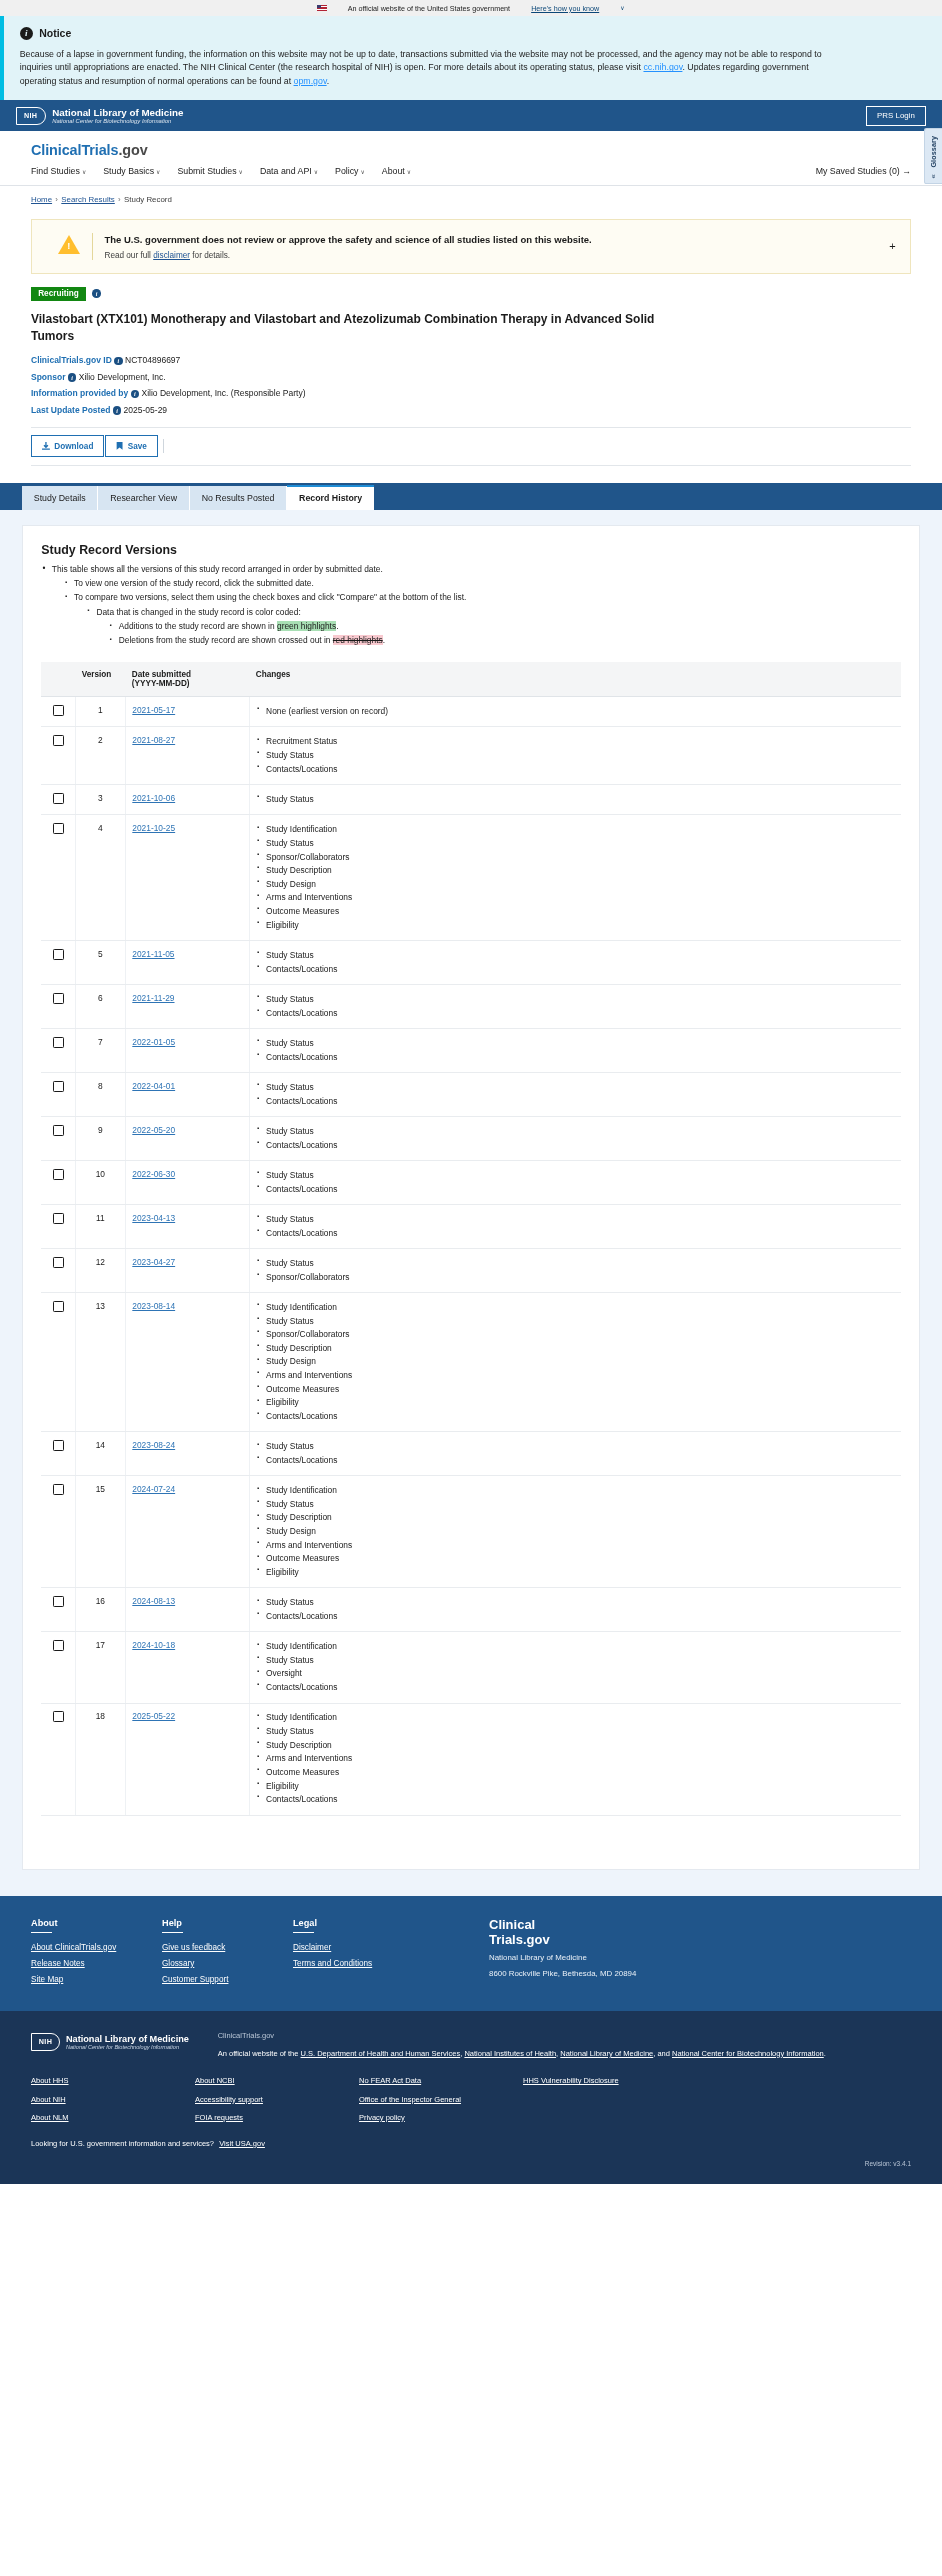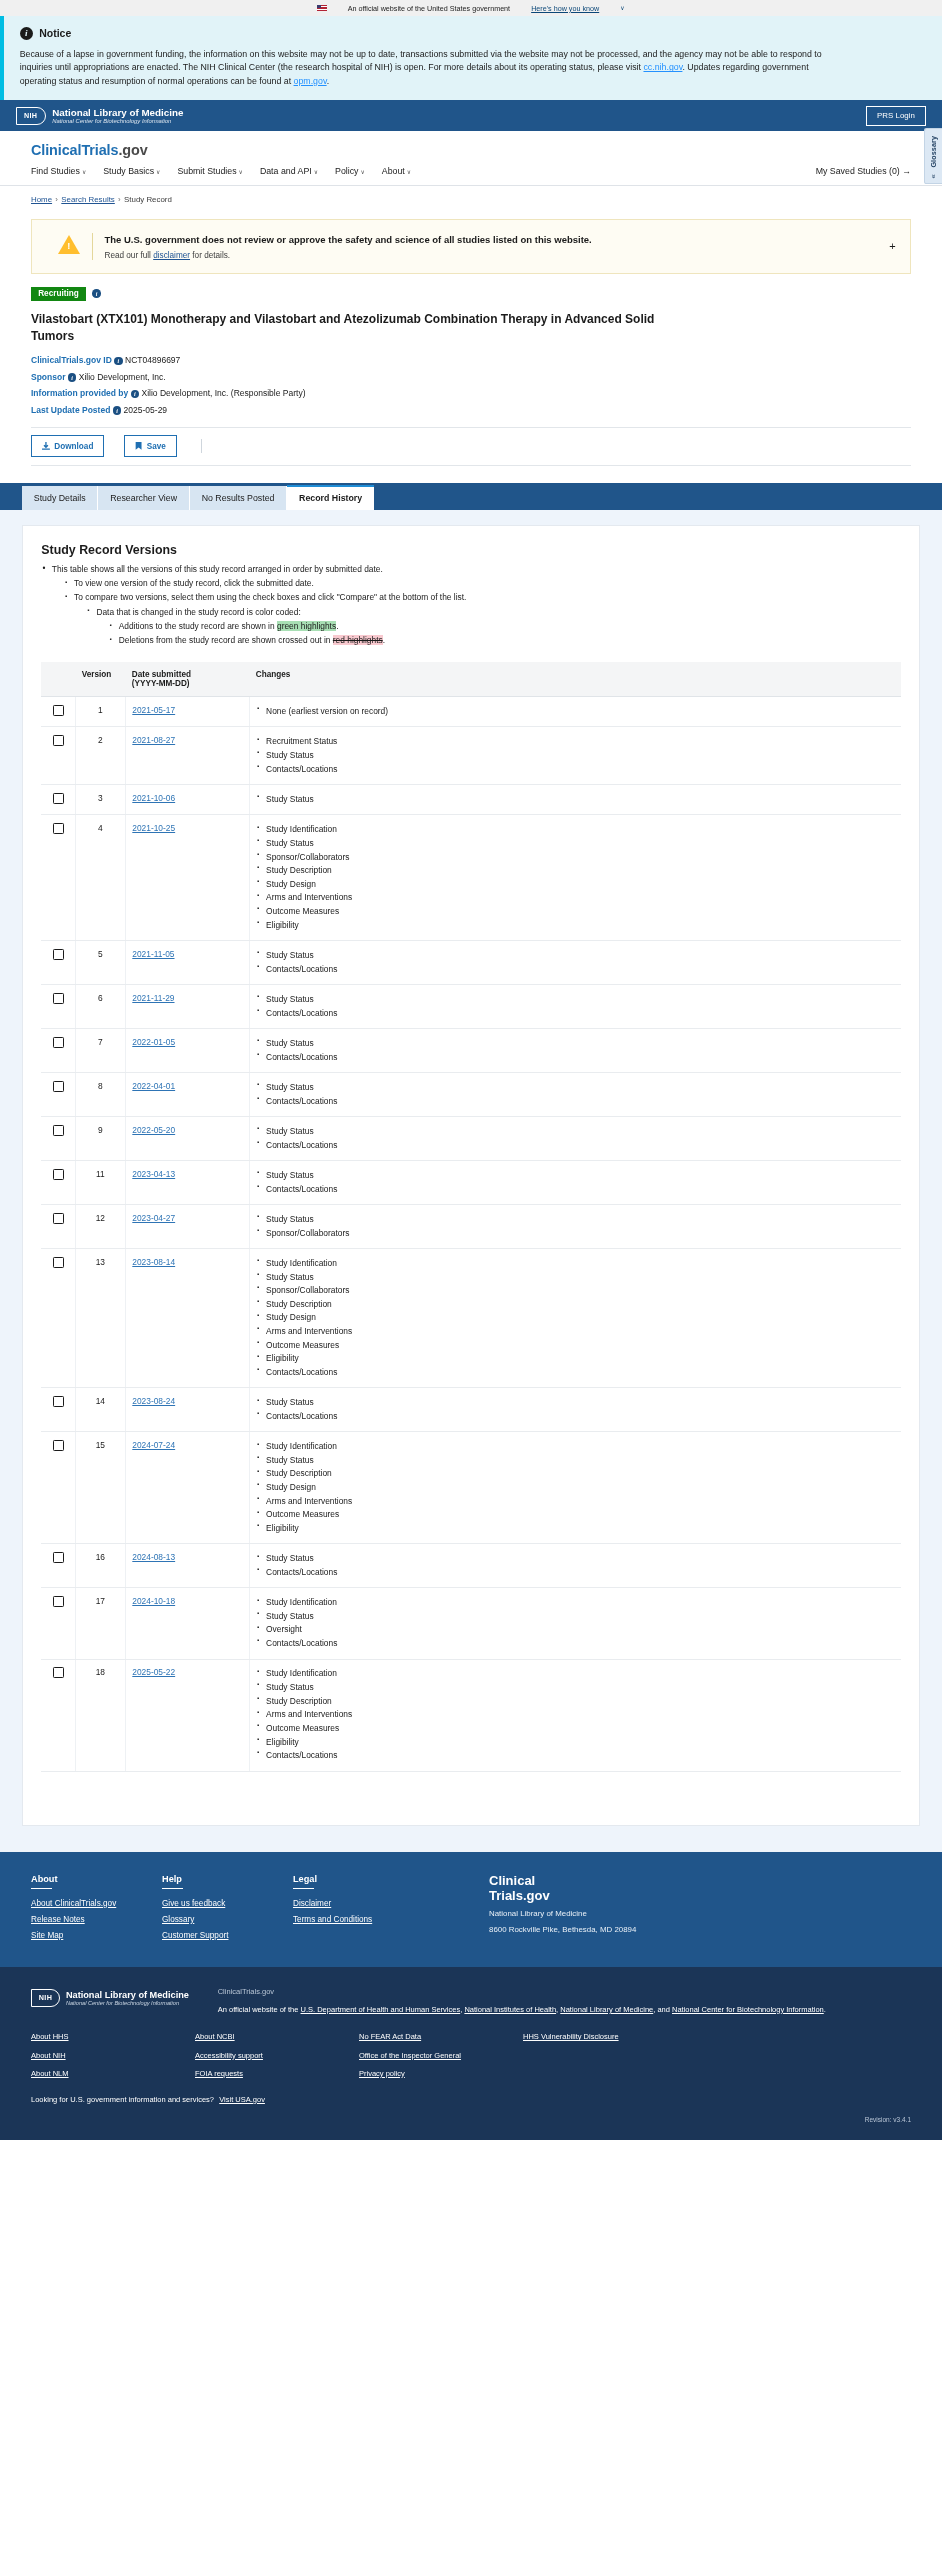--- a/index.html
+++ b/index.html
@@ -195,21 +195,21 @@
   }
   .meta-line { font-size: 8.5px; margin-bottom: 6.5px; color: #1b1b1b; }
   .meta-label { color: #1f6fb2; font-weight: bold; }
   .meta-val { color: #1b1b1b; }
 
   .action-bar {
     border-top: 0.7px solid #e2e6ea;
     border-bottom: 0.7px solid #e2e6ea;
     margin-top: 11.8px;
     padding: 7.9px 0;
-    display: flex; align-items: center; gap: 20px;
+    display: flex; align-items: center; gap: 1px;
   }
   .btn-outline {
     border: 0.7px solid #1f6fb2; color: #1f6fb2; background: #fff;
     font-size: 8.2px; font-weight: bold;
     padding: 5.2px 9.8px; cursor: pointer;
     display: inline-flex; align-items: center; gap: 4.6px;
     font-family: inherit;
   }
   .vdiv { width: 0.7px; height: 14.4px; background: #cfd6dd; margin-left: 3.9px; }
 
@@ -596,20 +596,31 @@
             <td class="col-date"><a href="#" class="date-link">2022-05-20</a></td>
             <td>
               <ul class="chg">
                 <li>Study Status</li>
                 <li>Contacts/Locations</li>
               </ul>
             </td>
           </tr>
           <tr>
             <td class="col-cb"><span class="cbox"></span></td>
+            <td class="col-ver">10</td>
+            <td class="col-date"><a href="#" class="date-link">2022-06-30</a></td>
+            <td>
+              <ul class="chg">
+                <li>Study Status</li>
+                <li>Contacts/Locations</li>
+              </ul>
+            </td>
+          </tr>
+          <tr>
+            <td class="col-cb"><span class="cbox"></span></td>
             <td class="col-ver">11</td>
             <td class="col-date"><a href="#" class="date-link">2023-04-13</a></td>
             <td>
               <ul class="chg">
                 <li>Study Status</li>
                 <li>Contacts/Locations</li>
               </ul>
             </td>
           </tr>
           <tr>

